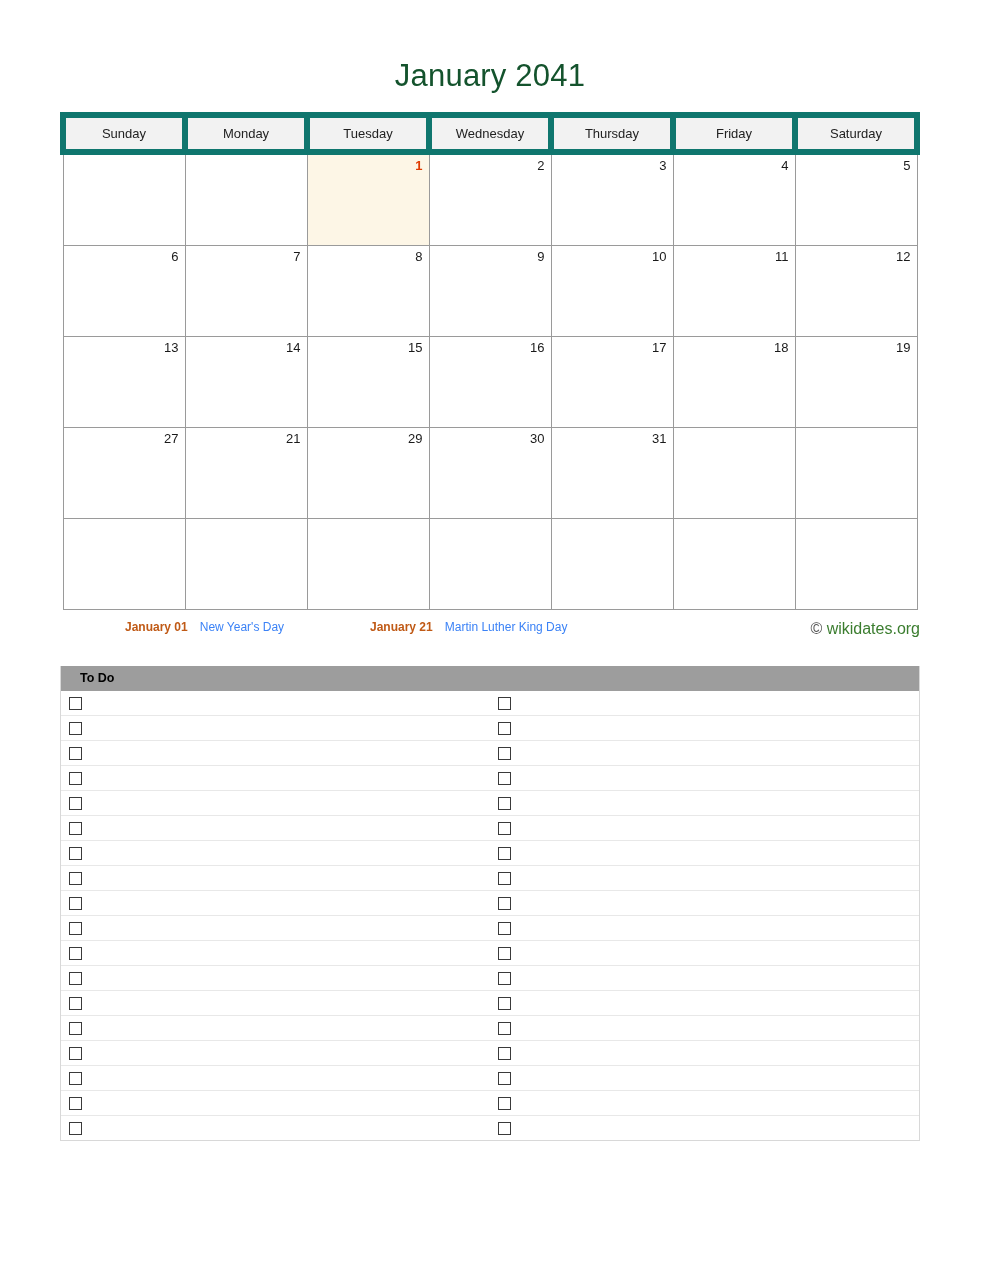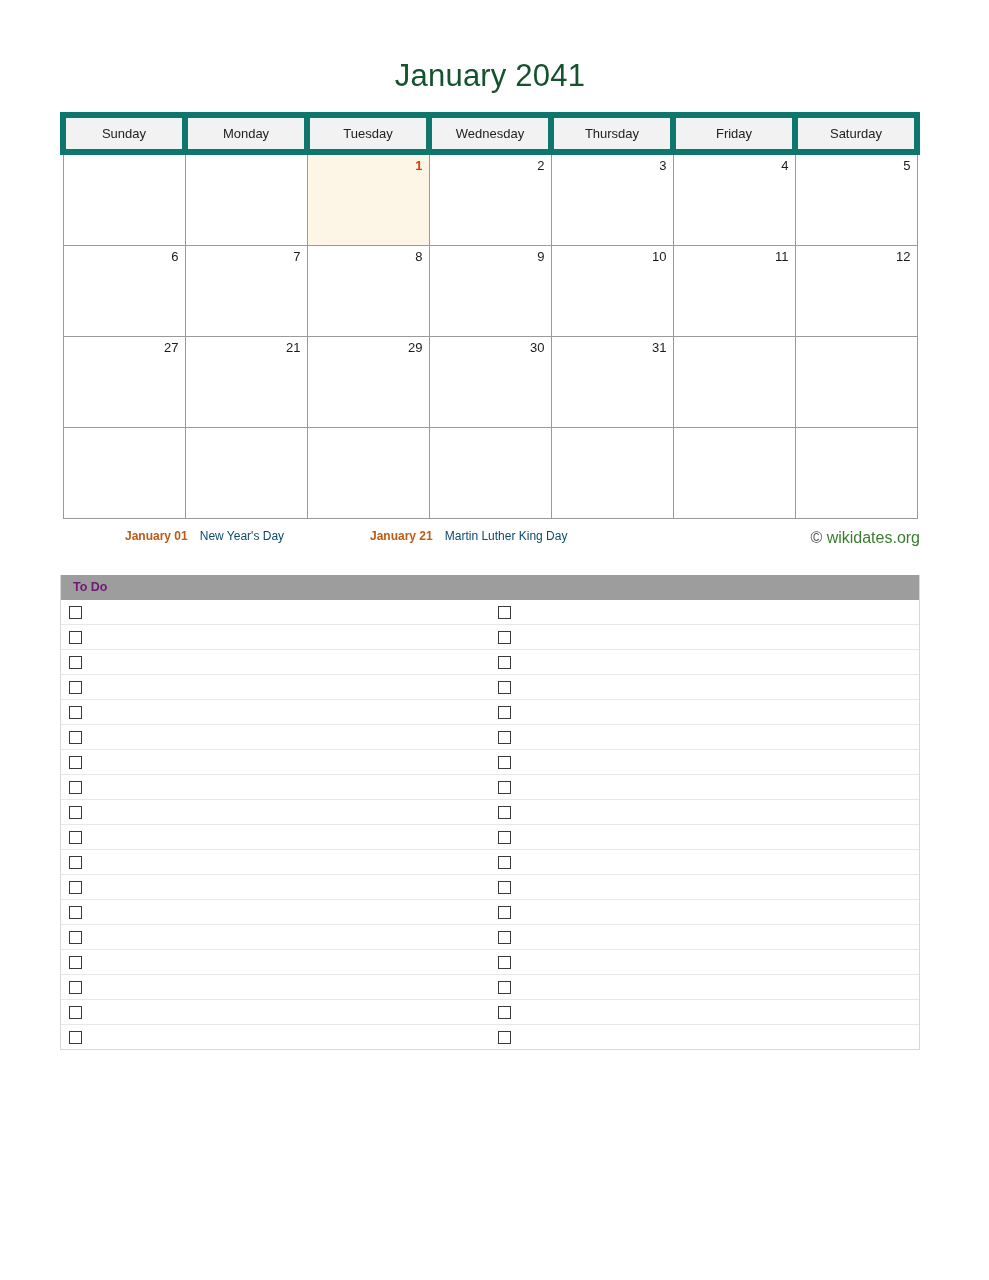--- a/index.html
+++ b/index.html
@@ -71,44 +71,44 @@
     position: absolute;
     top: 0;
     white-space: nowrap;
   }
   .legend .item .date {
     color: #c05a16;
     font-weight: bold;
     margin-right: 12px;
   }
   .legend .item .name {
-    color: #0c4a6e;
+    color: #3b82f6;
   }
   .legend .credit {
     position: absolute;
     right: 0;
     top: 0;
     color: #3b7d2f;
     font-size: 16px;
   }
   .credit .c {
     color: #555;
   }
   .todo {
     width: 858px;
     margin-top: 18px;
     border: 1px solid #d8d8d8;
     border-top: none;
   }
   .todo-header {
     background: #9d9d9d;
-    color: #701a75;
+    color: #000000;
     font-size: 12.5px;
     font-weight: bold;
-    padding: 4px 0 4px 12px;
+    padding: 4px 0 4px 19px;
     height: 17px;
     line-height: 17px;
   }
   .todo-row {
     display: flex;
     height: 24px;
     border-bottom: 1px solid #e8e8e8;
   }
   .todo-row:last-child {
     border-bottom: none;
@@ -163,20 +163,29 @@
         <tr>
           <td><span class="daynum">6</span></td>
           <td><span class="daynum">7</span></td>
           <td><span class="daynum">8</span></td>
           <td><span class="daynum">9</span></td>
           <td><span class="daynum">10</span></td>
           <td><span class="daynum">11</span></td>
           <td><span class="daynum">12</span></td>
         </tr>
         <tr>
+          <td><span class="daynum">13</span></td>
+          <td><span class="daynum">14</span></td>
+          <td><span class="daynum">15</span></td>
+          <td><span class="daynum">16</span></td>
+          <td><span class="daynum">17</span></td>
+          <td><span class="daynum">18</span></td>
+          <td><span class="daynum">19</span></td>
+        </tr>
+        <tr>
           <td><span class="daynum">27</span></td>
           <td><span class="daynum">21</span></td>
           <td><span class="daynum">29</span></td>
           <td><span class="daynum">30</span></td>
           <td><span class="daynum">31</span></td>
           <td><span class="daynum"></span></td>
           <td><span class="daynum"></span></td>
         </tr>
         <tr>
           <td><span class="daynum"></span></td>

